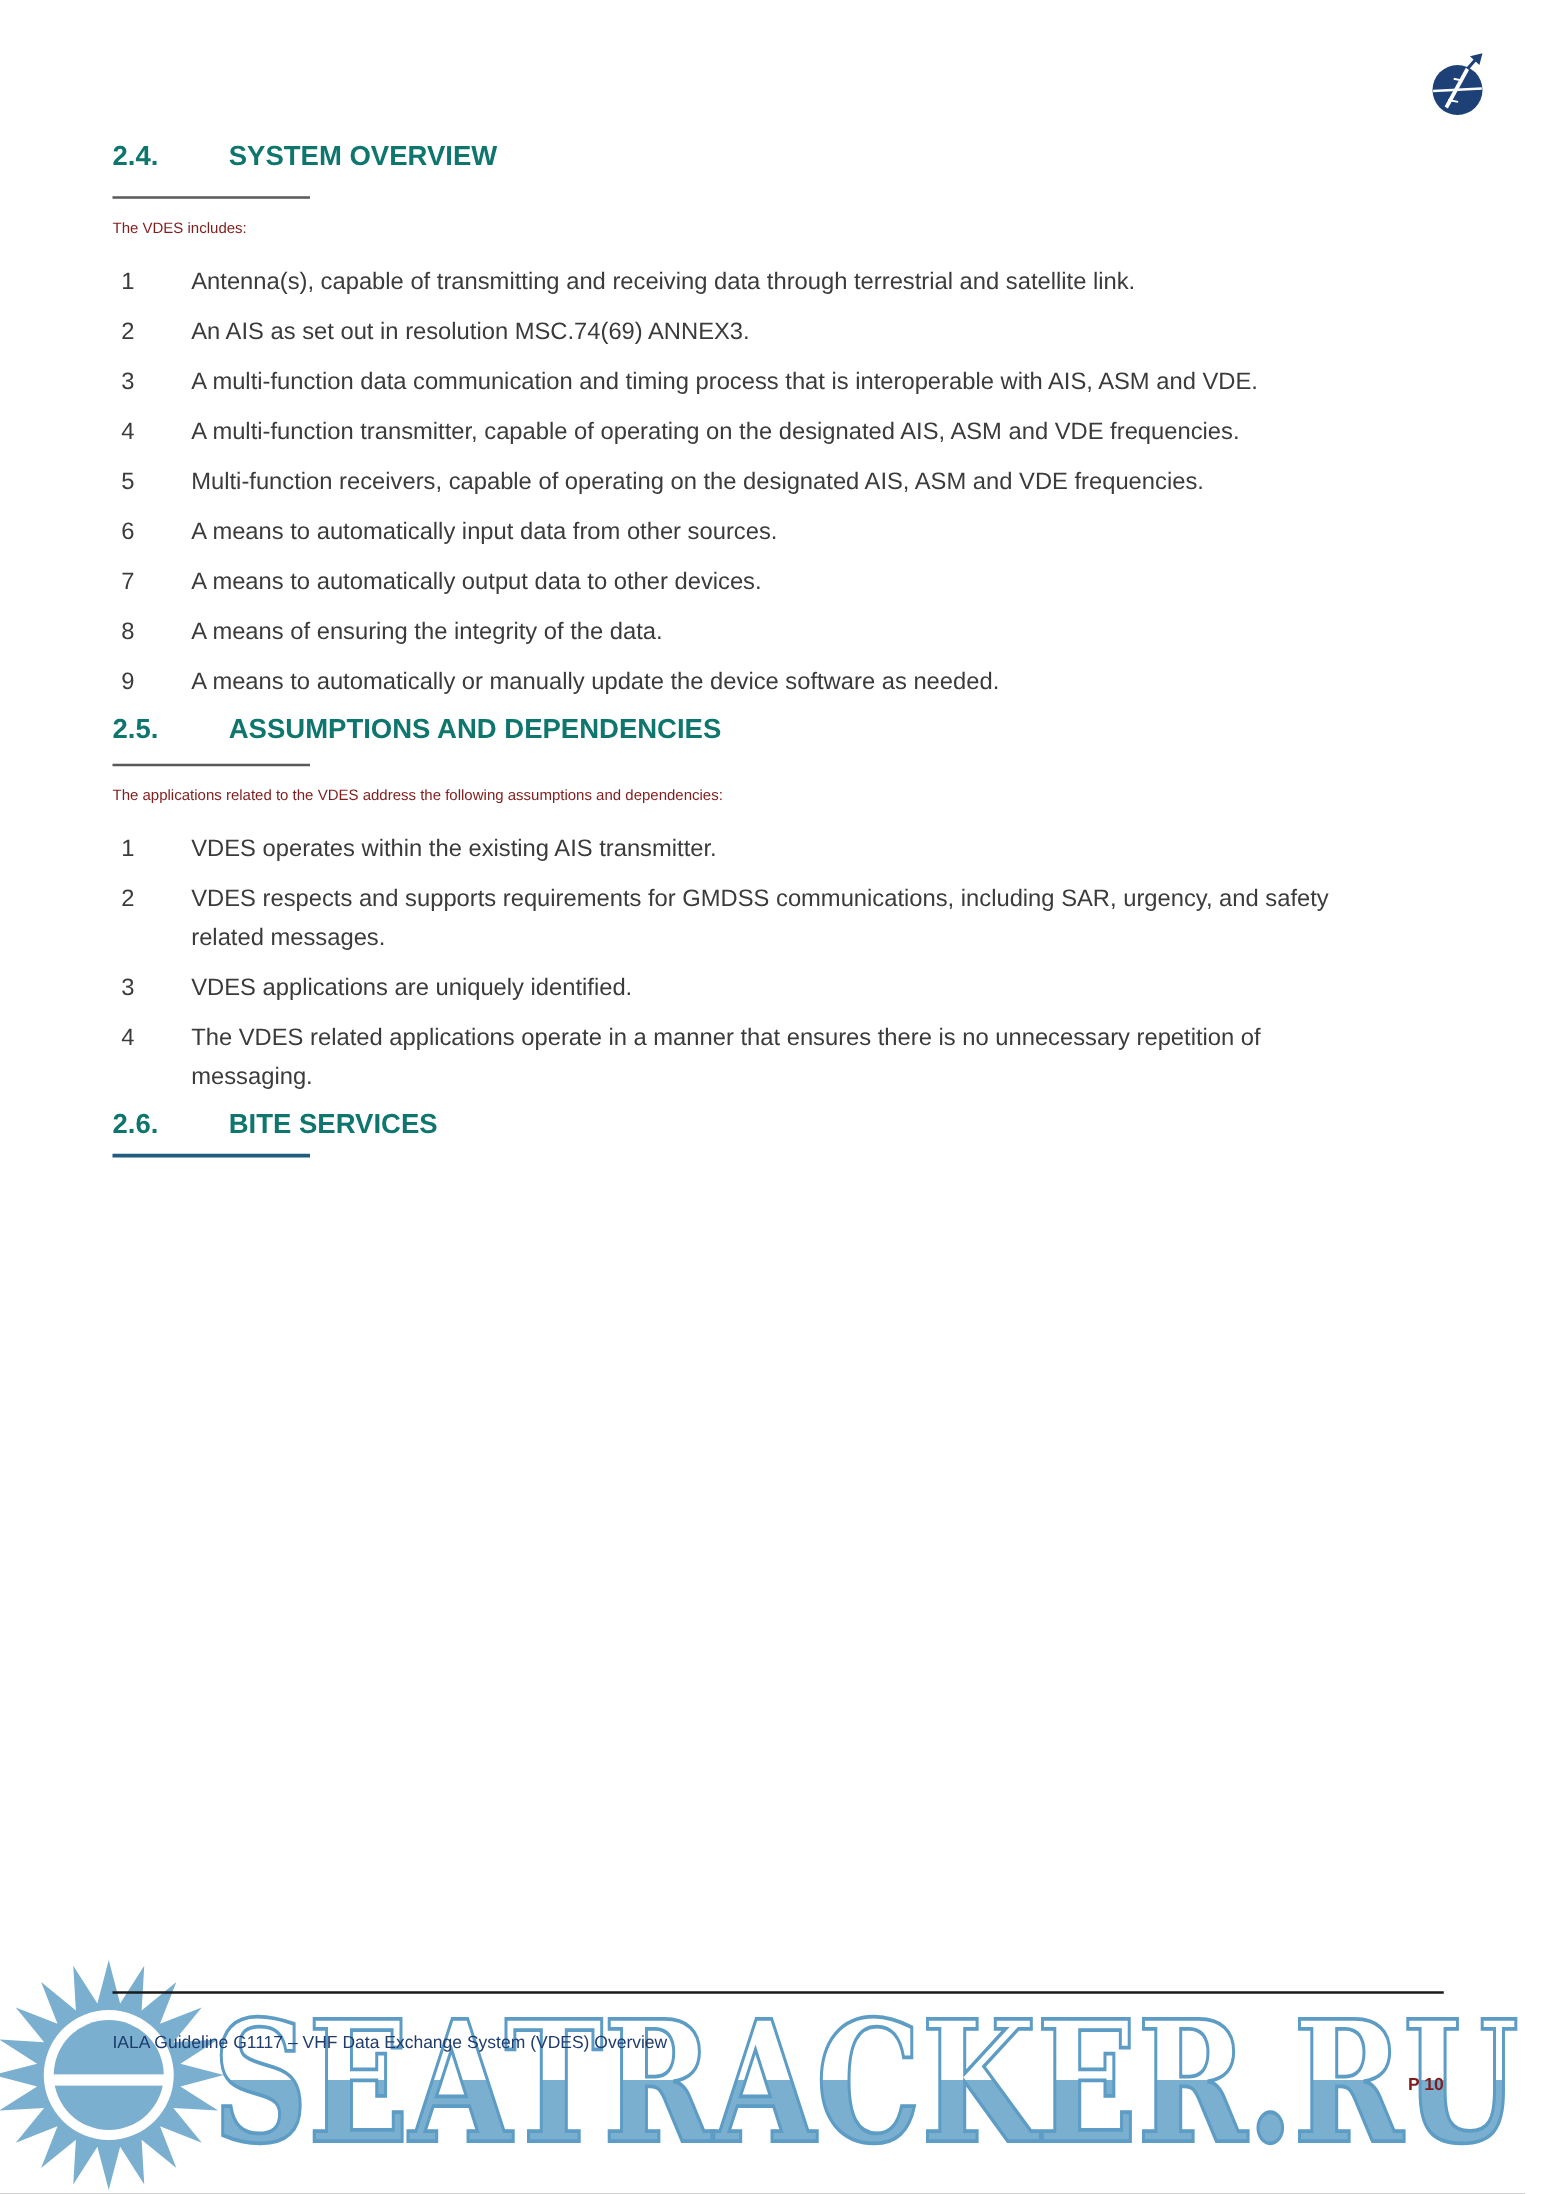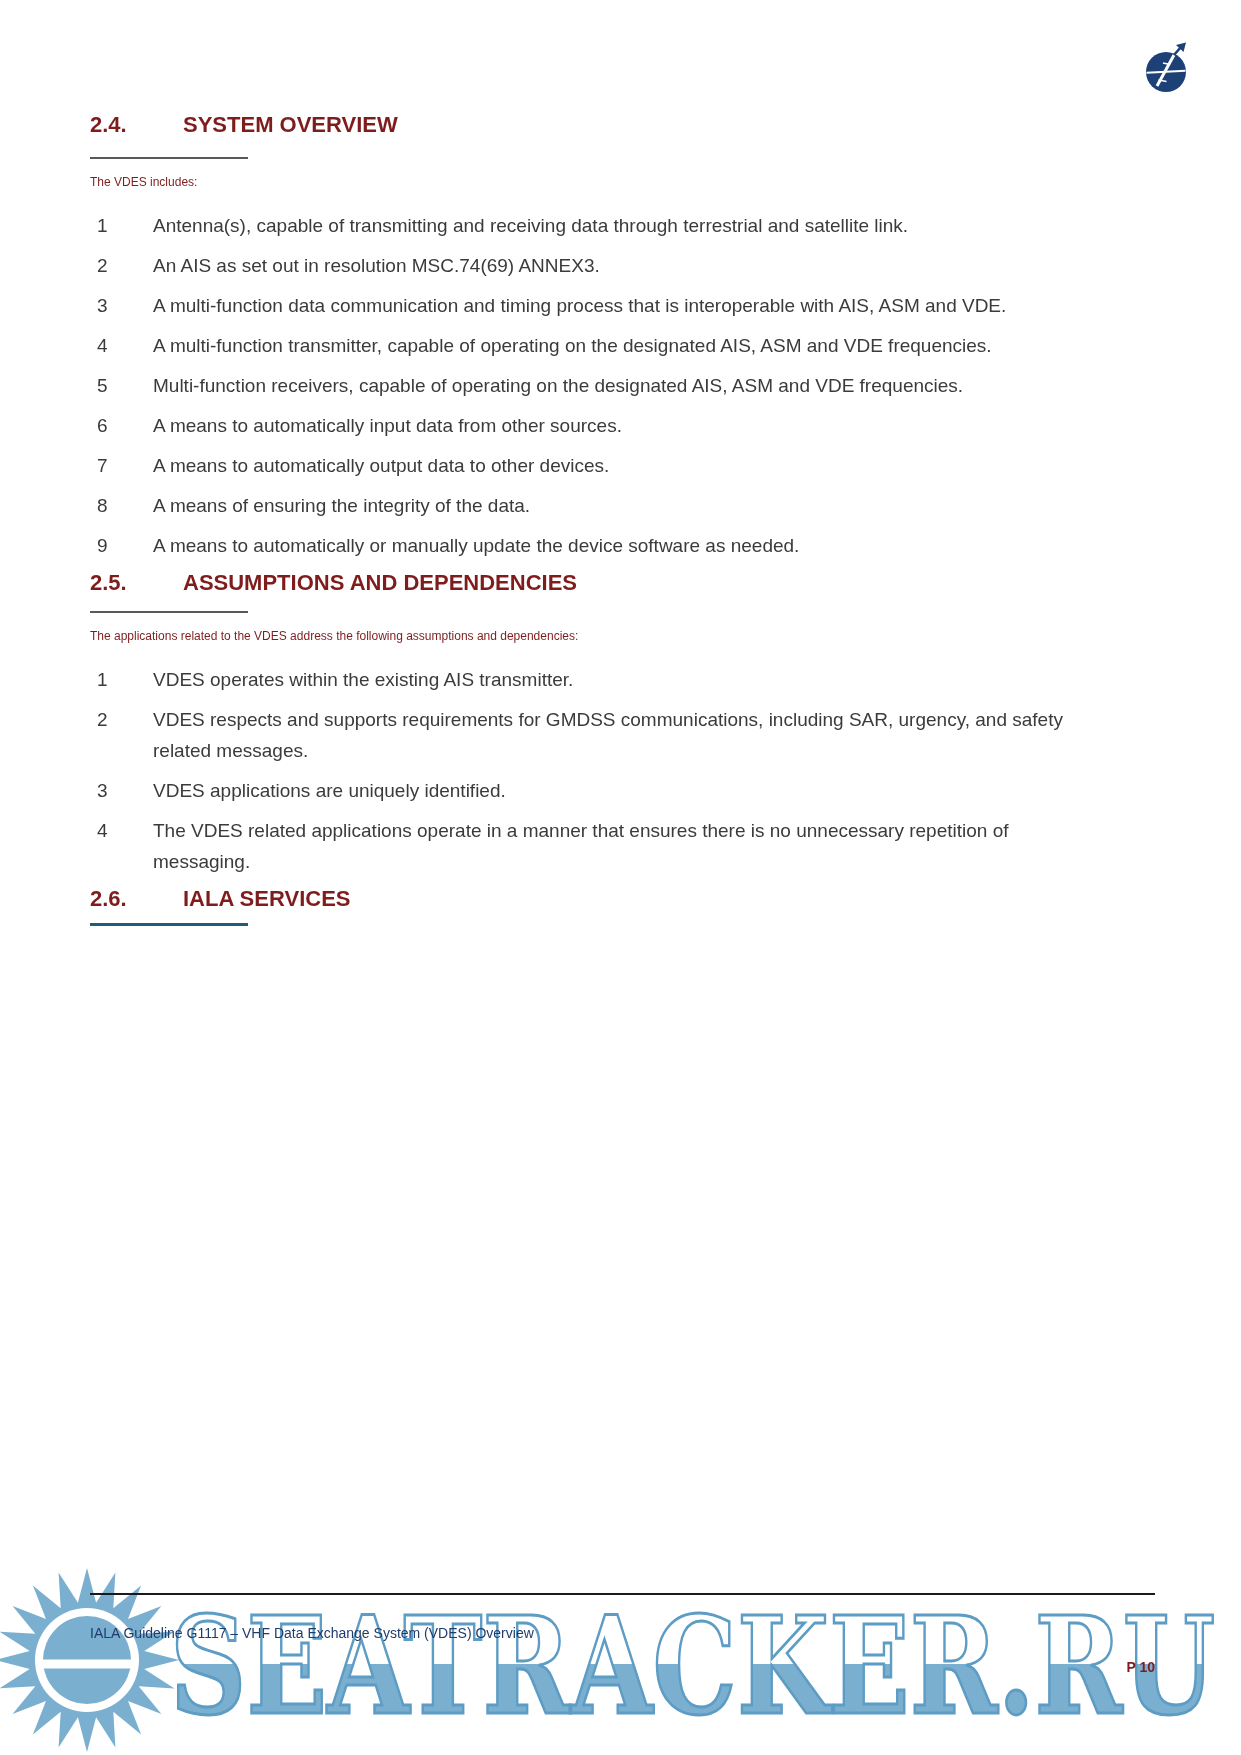--- a/index.html
+++ b/index.html
@@ -10,21 +10,21 @@
     overflow:hidden;
     font-family:"Liberation Sans","DejaVu Sans",sans-serif;
     color:#3b3b3b;
   }
   .content{position:relative;z-index:2;padding:112px 86px 0 90px;}
   .wm-layer{position:absolute;inset:0;z-index:1;pointer-events:none;}
   .logo{position:absolute;top:36px;right:40px;z-index:3;}
 
   h2.sec{
     margin:0;display:flex;align-items:flex-end;
-    font-size:22px;line-height:26px;font-weight:bold;color:#7f1d1d;
+    font-size:22px;line-height:26px;font-weight:bold;color:#0f766e;
   }
   h2.sec .num{width:93px;flex:0 0 93px;}
   .rule{height:0;border-top:2px solid #595959;width:158px;margin:19px 0 0 0;}
   .rule.blue{border-top:3px solid #1f5c7e;}
   p.body{margin:8px 0 0 0;font-size:12px;line-height:31px;color:#7f1d1d;}
   ol.plain{list-style:none;margin:12px 0 0 0;padding:0;}
   ol.plain li{
     position:relative;padding-left:63px;margin:0 0 9px 0;
     font-size:19px;line-height:31px;
   }
@@ -110,21 +110,21 @@
       <li><span class="n">1</span><span class="t">VDES operates within the existing AIS transmitter.</span></li>
       <li><span class="n">2</span><span class="t">VDES respects and supports requirements for GMDSS communications, including SAR, urgency, and safety
 related messages.</span></li>
       <li><span class="n">3</span><span class="t">VDES applications are uniquely identified.</span></li>
       <li><span class="n">4</span><span class="t">The VDES related applications operate in a manner that ensures there is no unnecessary repetition of
 messaging.</span></li>
     </ol>
 
     <h2 class="sec mt-h26">
       <span class="num">2.6.</span>
-      <span class="ttl">IALA SERVICES</span>
+      <span class="ttl">BITE SERVICES</span>
     </h2>
     <div class="rule blue rule26"></div>
 
   </div>
 
   <div class="footer">
     <div class="frule"></div>
     <div class="fline fline1">IALA Guideline G1117 – VHF Data Exchange System (VDES) Overview</div>
     <div class="fpage">P 10</div>
   </div>

